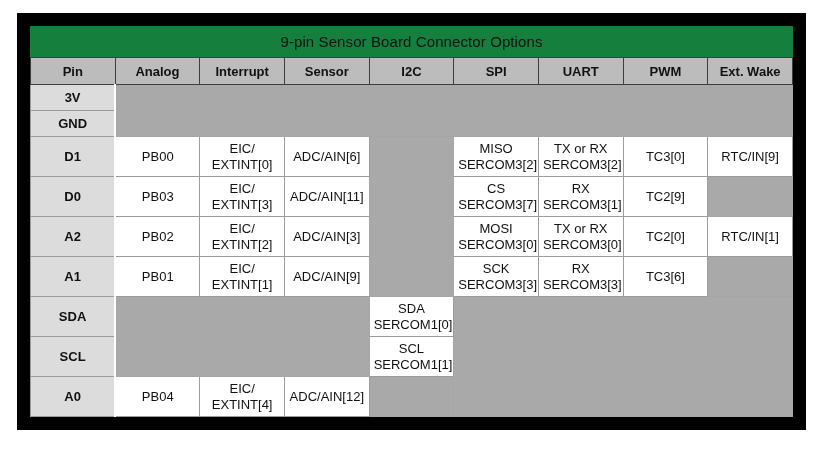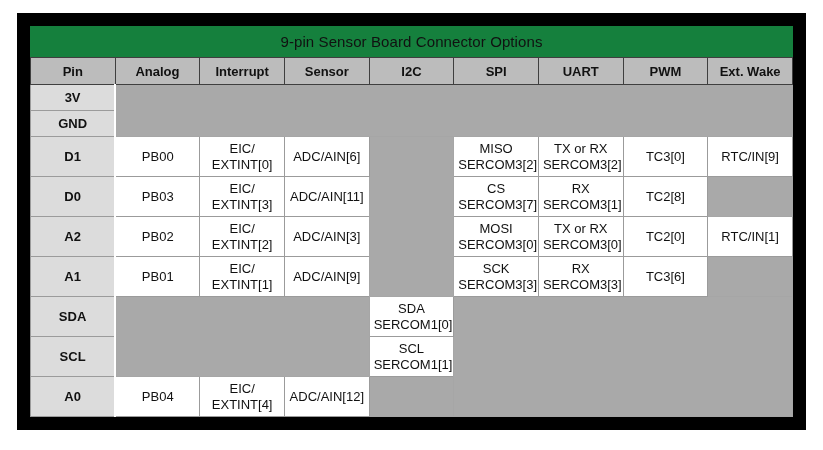--- a/index.html
+++ b/index.html
@@ -100,21 +100,21 @@
         <tr class="row-signal">
           <td class="pin">D0</td>
           <td class="data">PB03</td>
           <td class="data">EIC/
 EXTINT[3]</td>
           <td class="data">ADC/AIN[11]</td>
           <td class="data">CS
 SERCOM3[7]</td>
           <td class="data">RX
 SERCOM3[1]</td>
-          <td class="data">TC2[8]</td>
+          <td class="data">TC2[9]</td>
           <td class="empty"></td>
         </tr>
         <tr class="row-signal">
           <td class="pin">A2</td>
           <td class="data">PB02</td>
           <td class="data">EIC/
 EXTINT[2]</td>
           <td class="data">ADC/AIN[3]</td>
           <td class="data">MOSI
 SERCOM3[0]</td>

